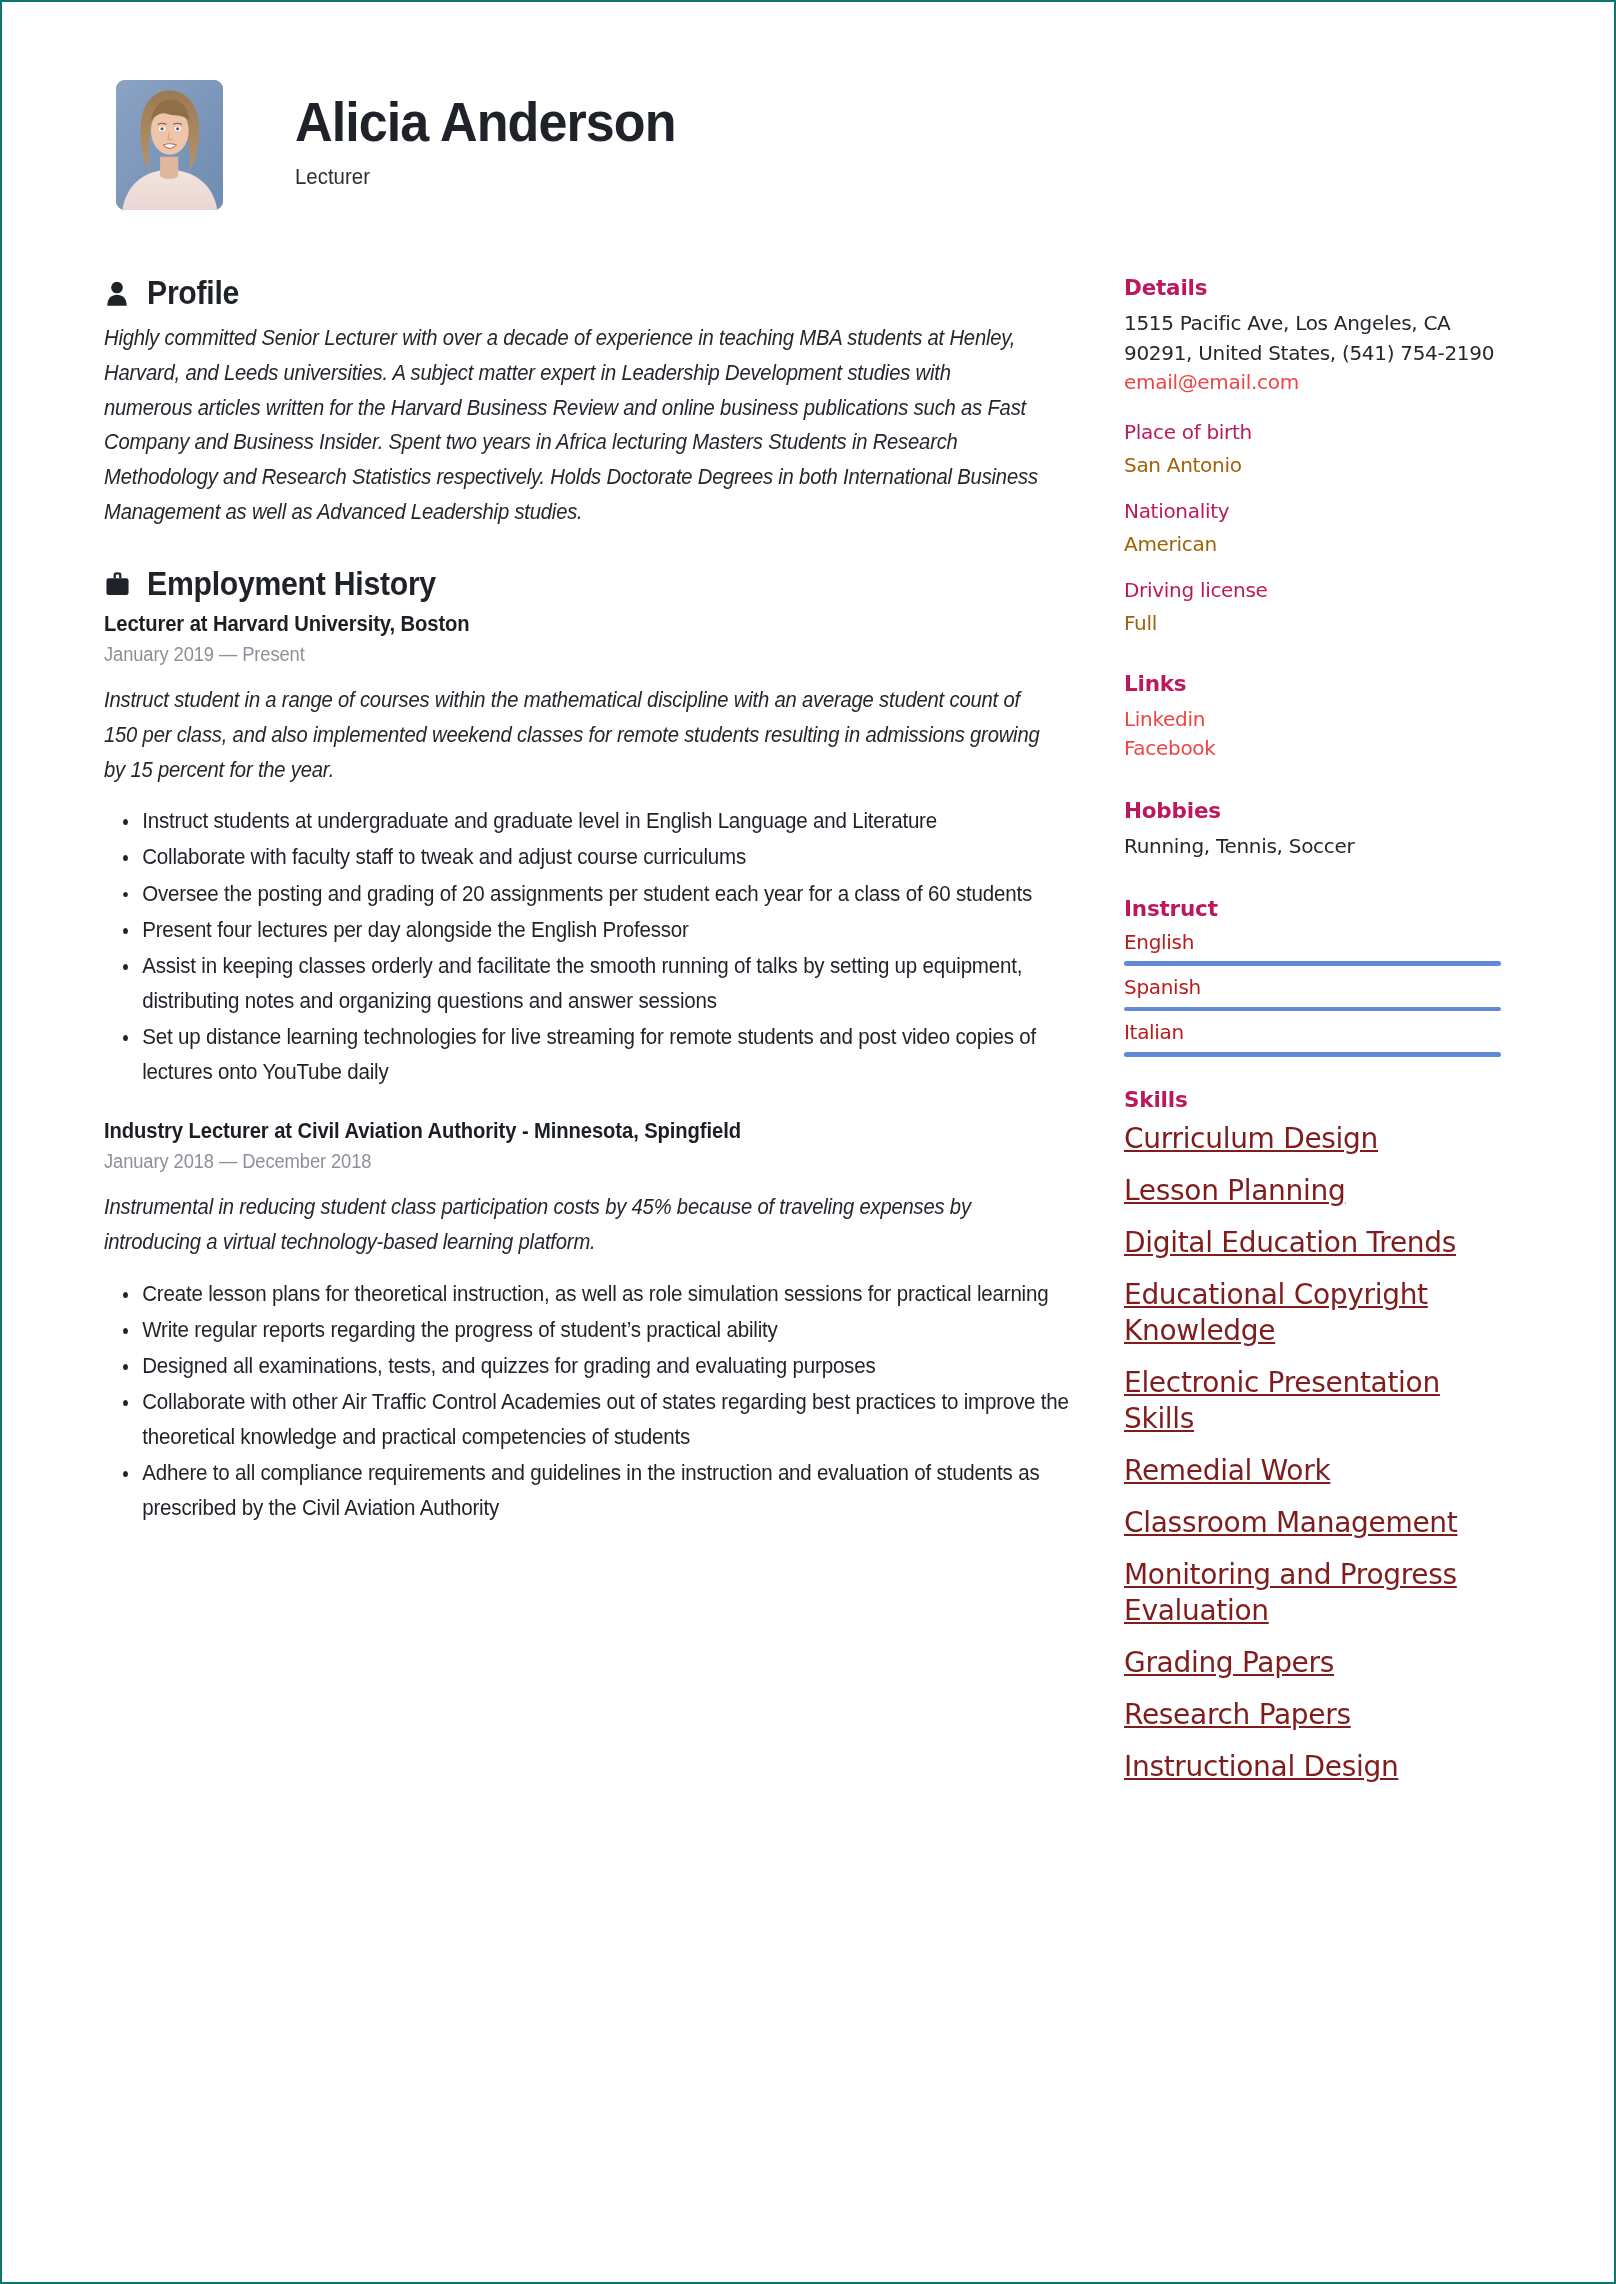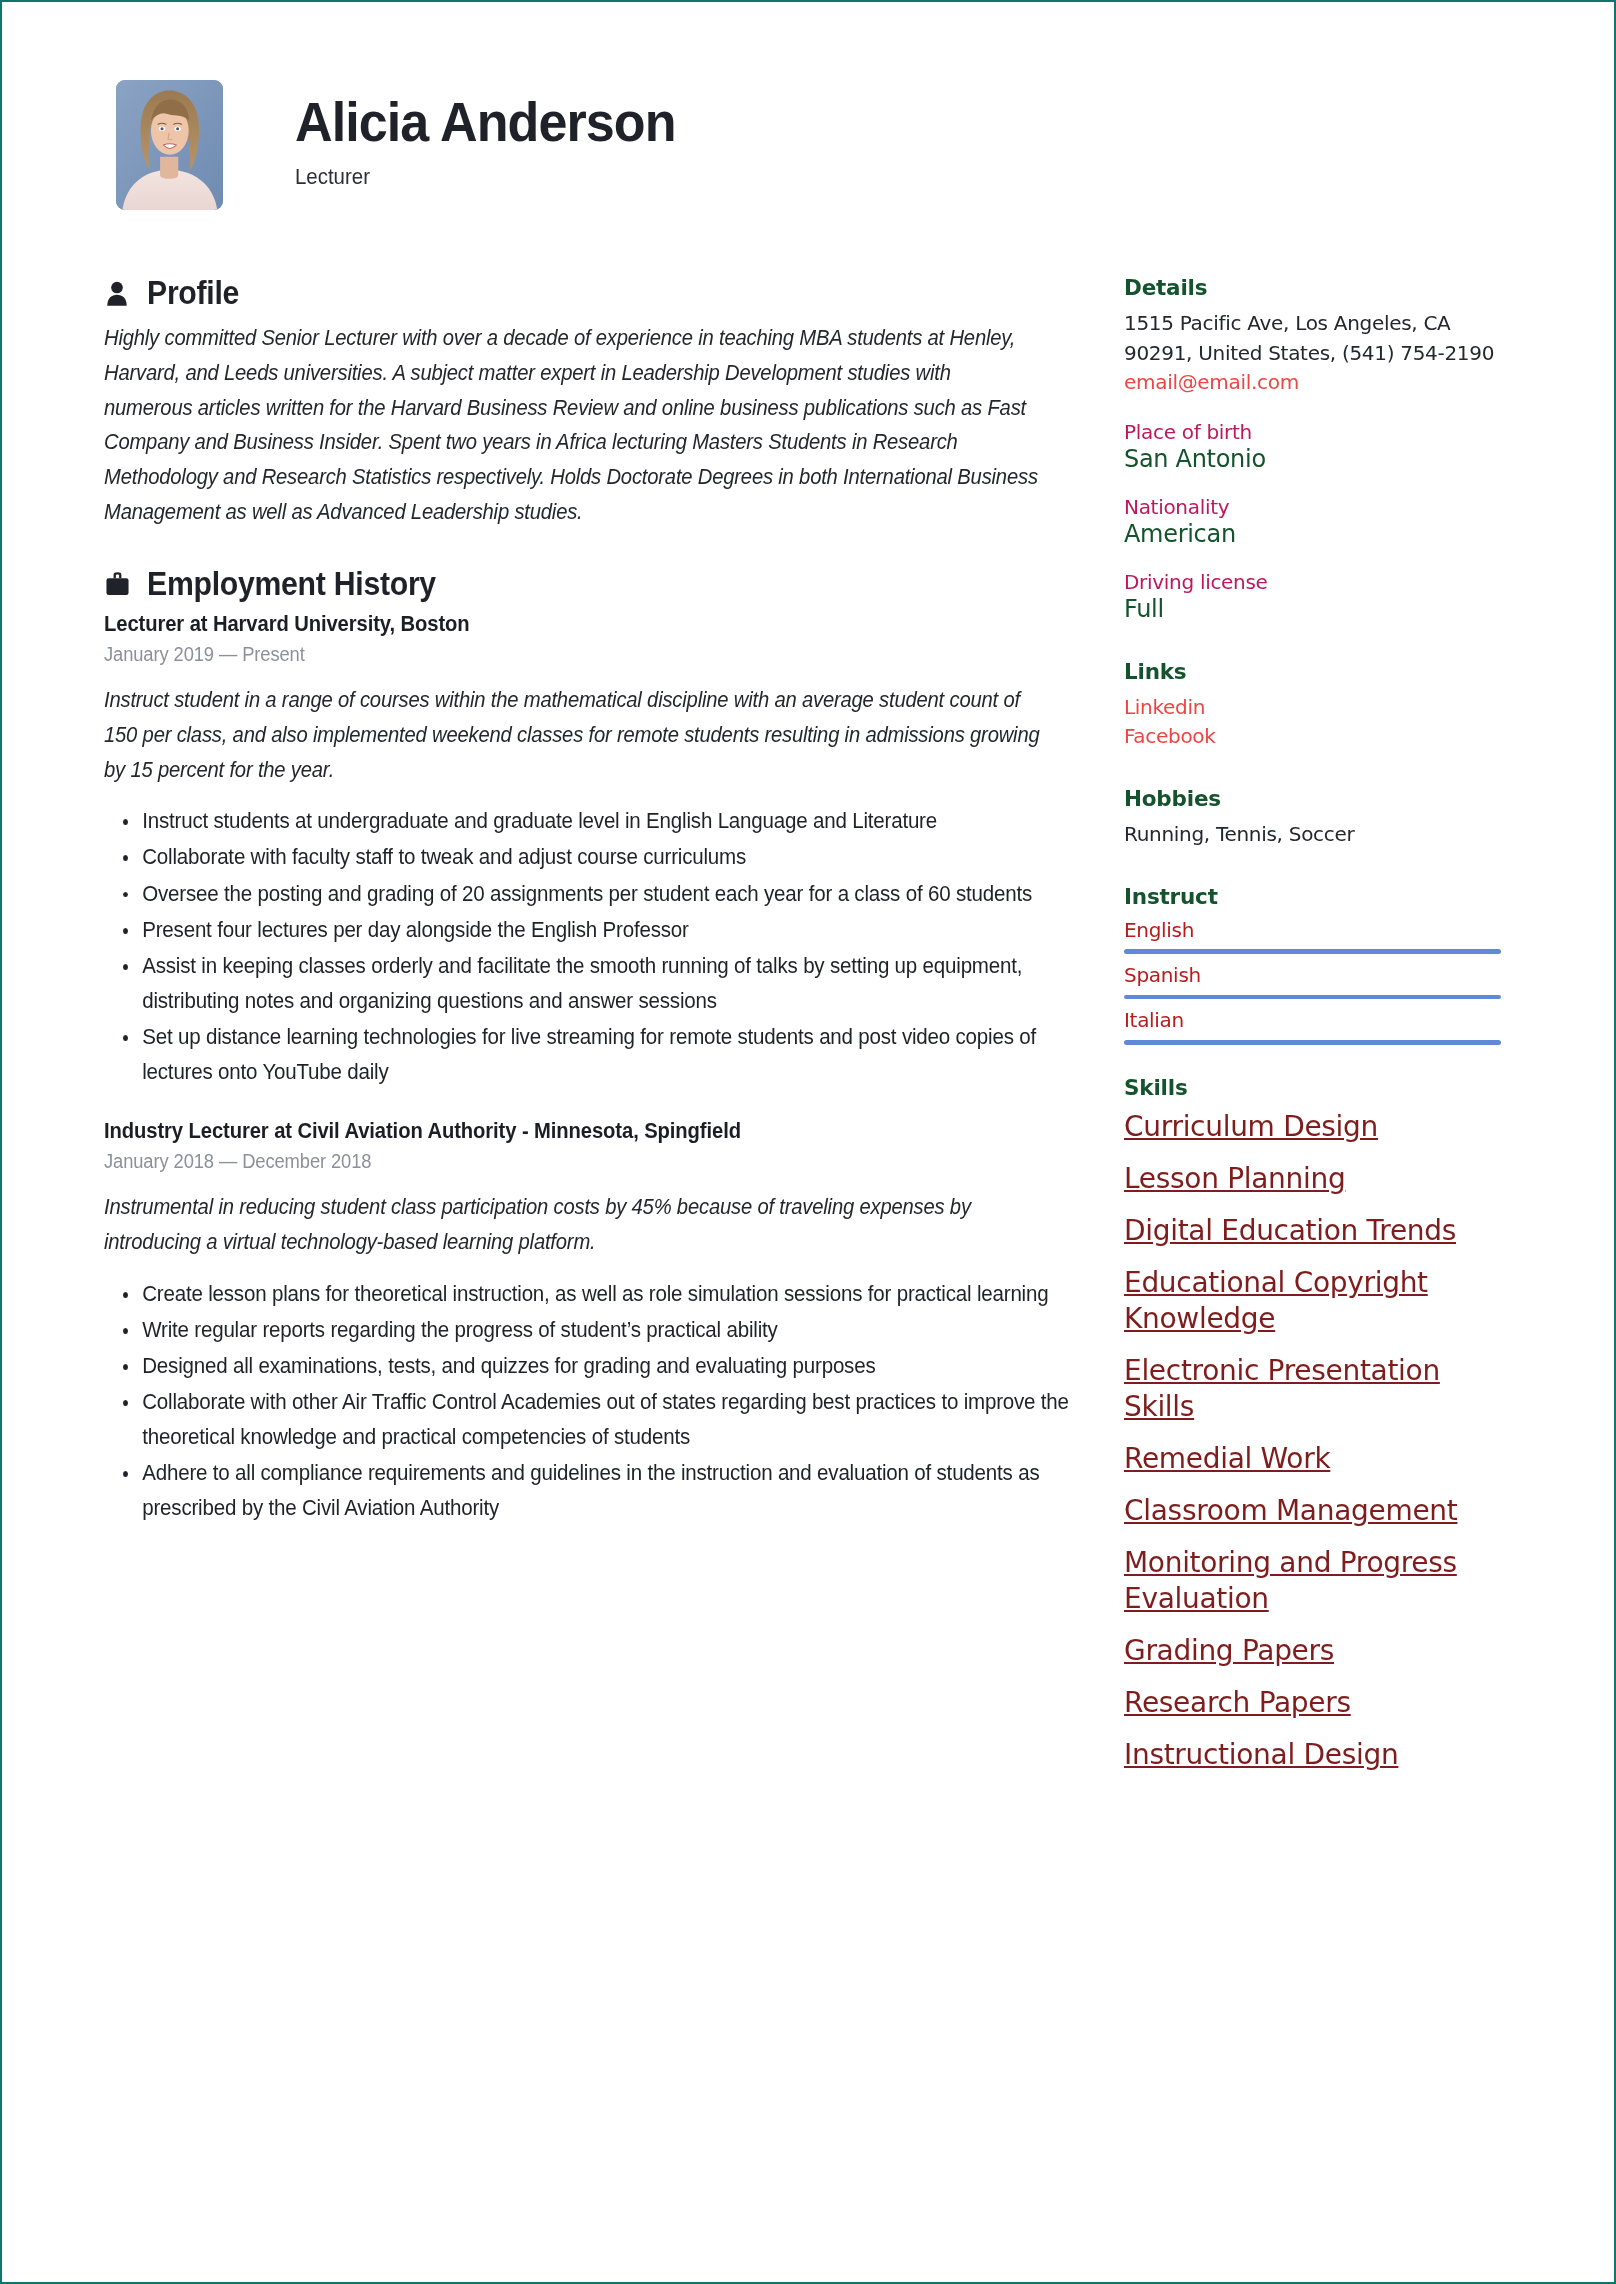--- a/index.html
+++ b/index.html
@@ -167,21 +167,21 @@
     position: absolute;
     left: 1122px;
     top: 273px;
     width: 390px;
     font-family: "DejaVu Sans", sans-serif;
   }
   .side-section { margin-bottom: 29px; }
   .side-title {
     font-size: 21.5px;
     font-weight: 700;
-    color: #14532d;
+    color: #be185d;
     margin-bottom: 9px;
     letter-spacing: -0.2px;
   }
   .side-text {
     font-size: 20px;
     color: #24272d;
     line-height: 1.48;
     letter-spacing: -0.3px;
   }
   .side-link {
@@ -192,24 +192,24 @@
     text-decoration: none;
     display: block;
   }
   .side-label {
     font-size: 20px;
     color: #be185d;
     letter-spacing: -0.3px;
     margin-top: 22px;
   }
   .side-value {
-    font-size: 24px;
-    color: #14532d;
-    letter-spacing: -0.3px;
-    margin-top: 1px;
+    font-size: 20px;
+    color: #a16207;
+    letter-spacing: -0.3px;
+    margin-top: 9px;
   }
   .lang-item { margin-bottom: 9px; }
   .lang-name {
     font-size: 20px;
     color: #b91c1c;
     letter-spacing: -0.3px;
     margin-bottom: 7.8px;
   }
   .lang-bar-track {
     width: 377px;

